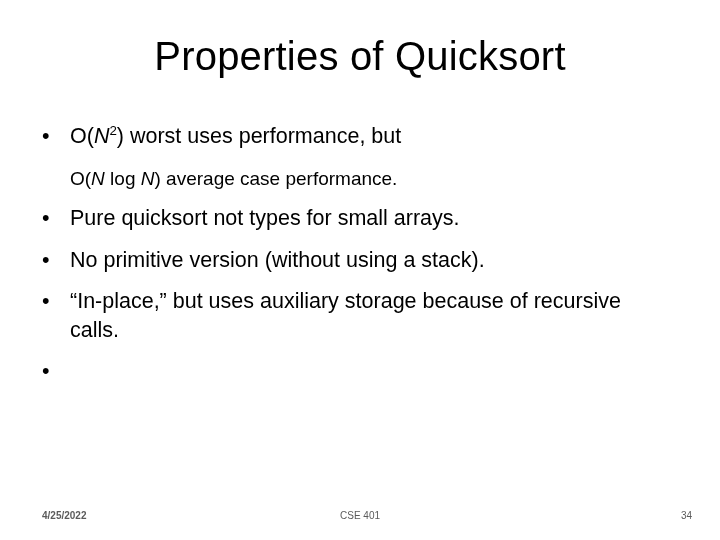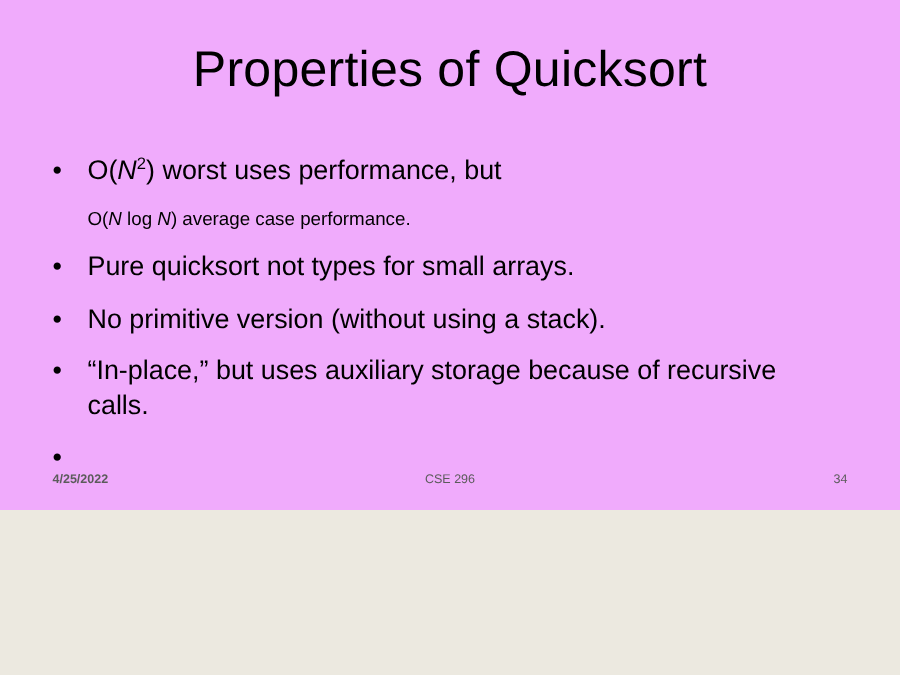--- a/index.html
+++ b/index.html
@@ -9,22 +9,22 @@
   body {
     width: 720px;
     height: 540px;
     background: #ece9e0;
     font-family: "Liberation Sans", sans-serif;
     overflow: hidden;
   }
   .slide {
     position: relative;
     width: 720px;
-    height: 408px;
-    background: #f0abfc;
+    height: 540px;
+    background: #ffffff;
     box-sizing: border-box;
   }
   .slide-title {
     position: absolute;
     top: 34px;
     left: 40px;
     width: 640px;
     text-align: center;
     font-size: 40px;
     font-weight: normal;
@@ -54,21 +54,21 @@
     left: 6px;
     top: 0;
     font-size: 21.5px;
     line-height: 1.32;
     color: #000000;
   }
   .cont-line {
     padding-left: 34px;
     margin-top: 16px;
     margin-bottom: 13px;
-    font-size: 15px;
+    font-size: 19px;
     color: #000000;
     line-height: 1.32;
   }
   .ital {
     font-style: italic;
   }
   sup {
     font-size: 0.62em;
     vertical-align: super;
     line-height: 0;
@@ -90,21 +90,21 @@
   }
   .footer-center {
     position: absolute;
     left: 0;
     top: 0;
     width: 720px;
     text-align: center;
   }
   .footer-page {
     position: absolute;
-    right: 42px;
+    right: 28px;
     top: 0;
   }
 </style>
 </head>
 <body>
 
 <div class="slide">
 
   <div class="slide-title">Properties of Quicksort</div>
 
@@ -112,17 +112,17 @@
       <div class="bullet-row"><span class="dot">•</span><span><span>O(</span><span class="ital">N</span><sup>2</sup><span>) worst uses performance, but</span></span></div>
       <div class="cont-line"><span>O(</span><span class="ital">N</span><span> log </span><span class="ital">N</span><span>) average case performance.</span></div>
       <div class="bullet-row"><span class="dot">•</span><span><span>Pure quicksort not types for small arrays.</span></span></div>
       <div class="bullet-row"><span class="dot">•</span><span><span>No primitive version (without using a stack).</span></span></div>
       <div class="bullet-row"><span class="dot">•</span><span><span>“In-place,” but uses auxiliary storage because of recursive calls.</span></span></div>
       <div class="bullet-row"><span class="dot">•</span></div>
     </div>
 
   <div class="footer">
     <span class="footer-date">4/25/2022</span>
-    <span class="footer-center">CSE 296</span>
+    <span class="footer-center">CSE 401</span>
     <span class="footer-page">34</span>
   </div>
 
 </div>
 
 </body></html>

